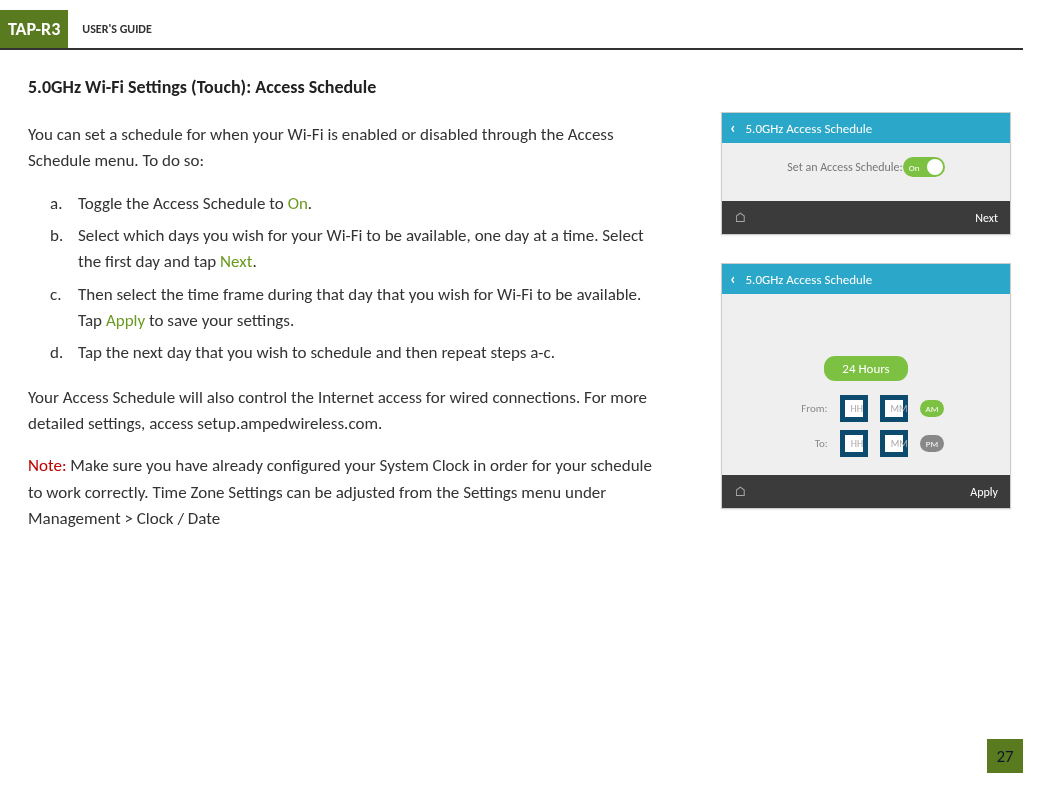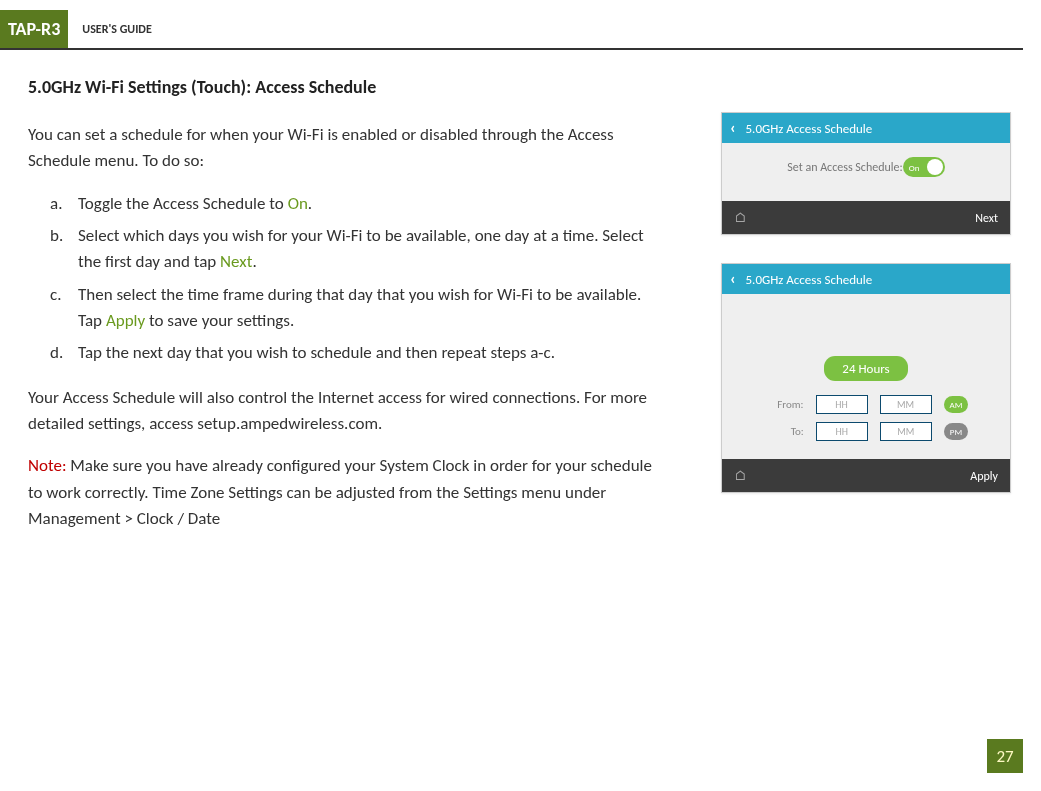--- a/index.html
+++ b/index.html
@@ -179,42 +179,42 @@
     }
     .time-row {
       display: flex;
       align-items: center;
       gap: 12px;
       margin-bottom: 8px;
       justify-content: center;
     }
     .time-label { width: 40px; text-align: right; }
     .time-box {
-      border: 1px solid #0c4a6e;
+      border: 5px solid #0c4a6e;
       background: #fff;
       padding: 2px 6px;
       font-size: 10px;
       color: #aaa;
-      width: 52px;
+      width: 28px;
       text-align: center;
     }
     .ampm {
       background: #7cc142;
       color: #fff;
       font-size: 9px;
       padding: 3px 6px;
       border-radius: 9px;
     }
     .ampm.off { background: #888; }
     .page-num {
       position: absolute;
       right: 18px;
       bottom: 18px;
       background: #5a7a1f;
-      color: #fef9c3;
+      color: #0f172a;
       width: 36px;
       height: 34px;
       display: flex;
       align-items: center;
       justify-content: center;
       font-size: 17px;
     }
   </style>
 </head>
 <body>

